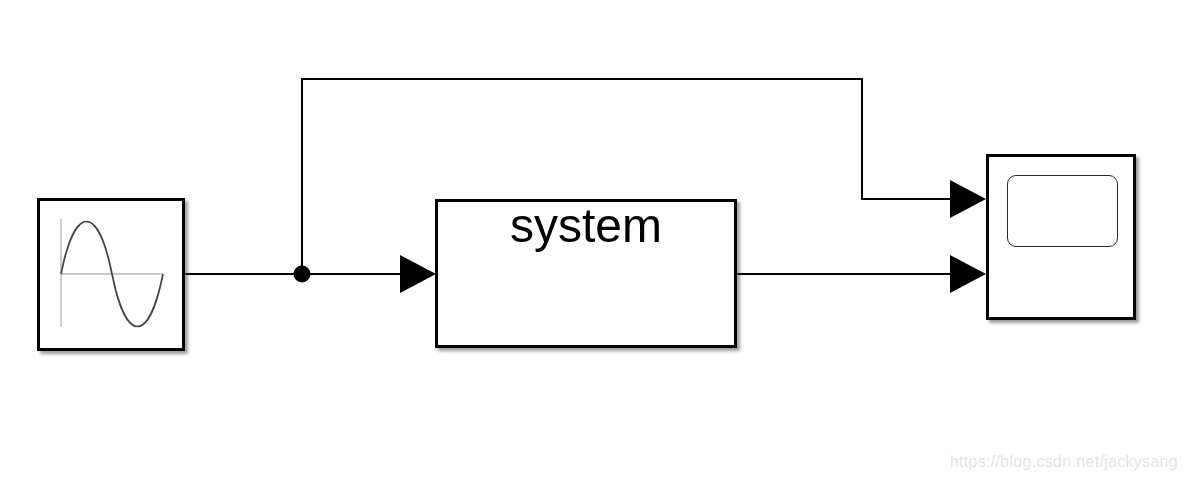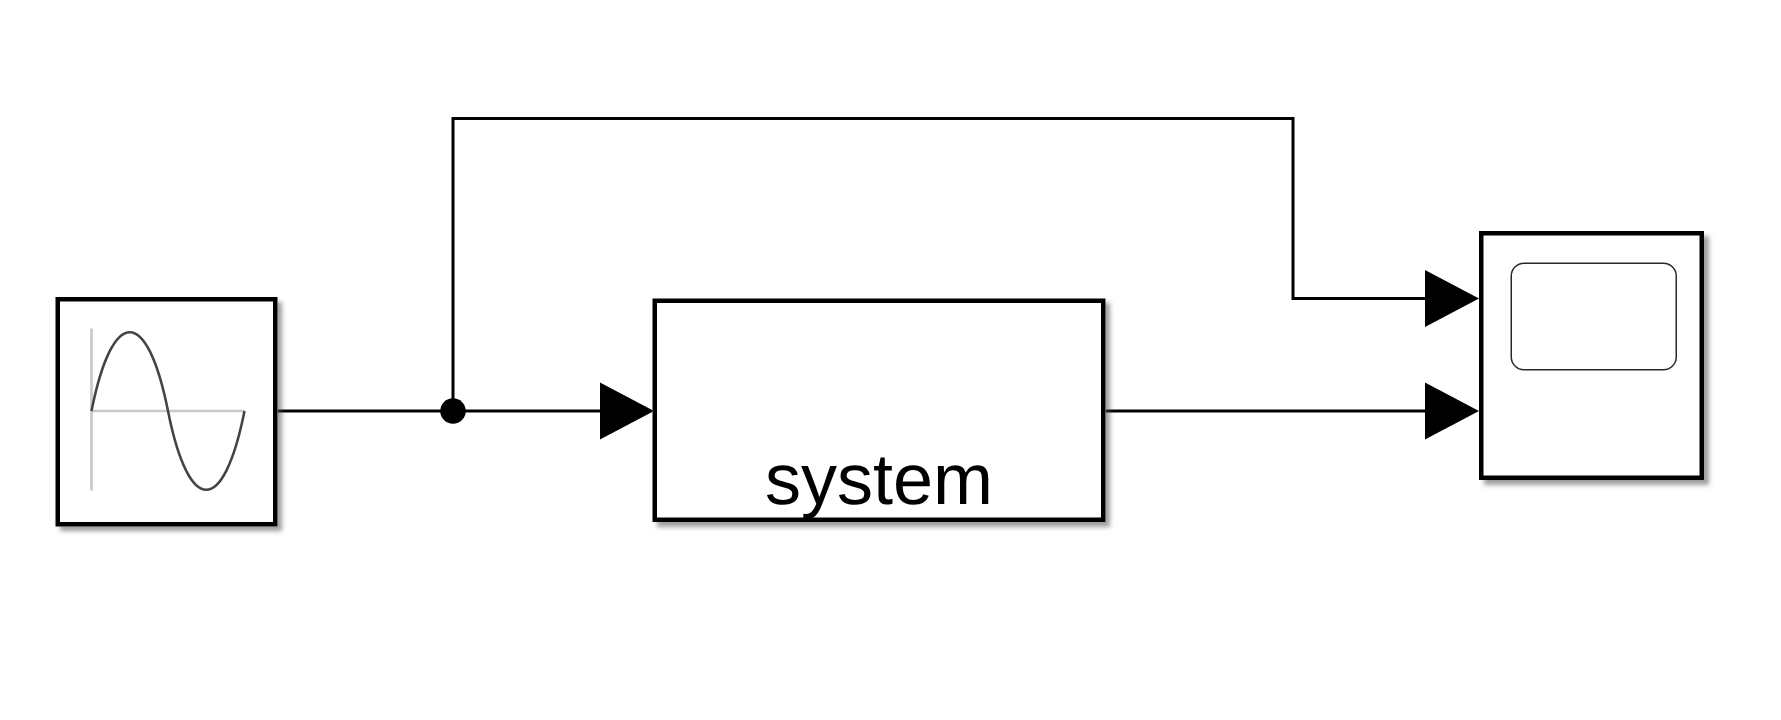--- a/index.html
+++ b/index.html
@@ -34,21 +34,21 @@
     top: 198px;
     width: 148px;
     height: 153px;
   }
   .block-system {
     left: 435px;
     top: 199px;
     width: 302px;
     height: 149px;
     display: flex;
-    align-items: flex-end;
+    align-items: flex-start;
     justify-content: center;
   }
   .system-label {
     font-size: 48px;
     line-height: 1;
     color: #000000;
     letter-spacing: 0;
     user-select: none;
   }
   .block-scope {
@@ -118,14 +118,15 @@
   </div>
 
   <div class="block block-system">
     <span class="system-label">system</span>
   </div>
 
   <div class="block block-scope">
     <div class="scope-screen"></div>
   </div>
 
+  <div class="watermark">https://blog.csdn.net/jackysang</div>
 
 </div>
 
 </body></html>

